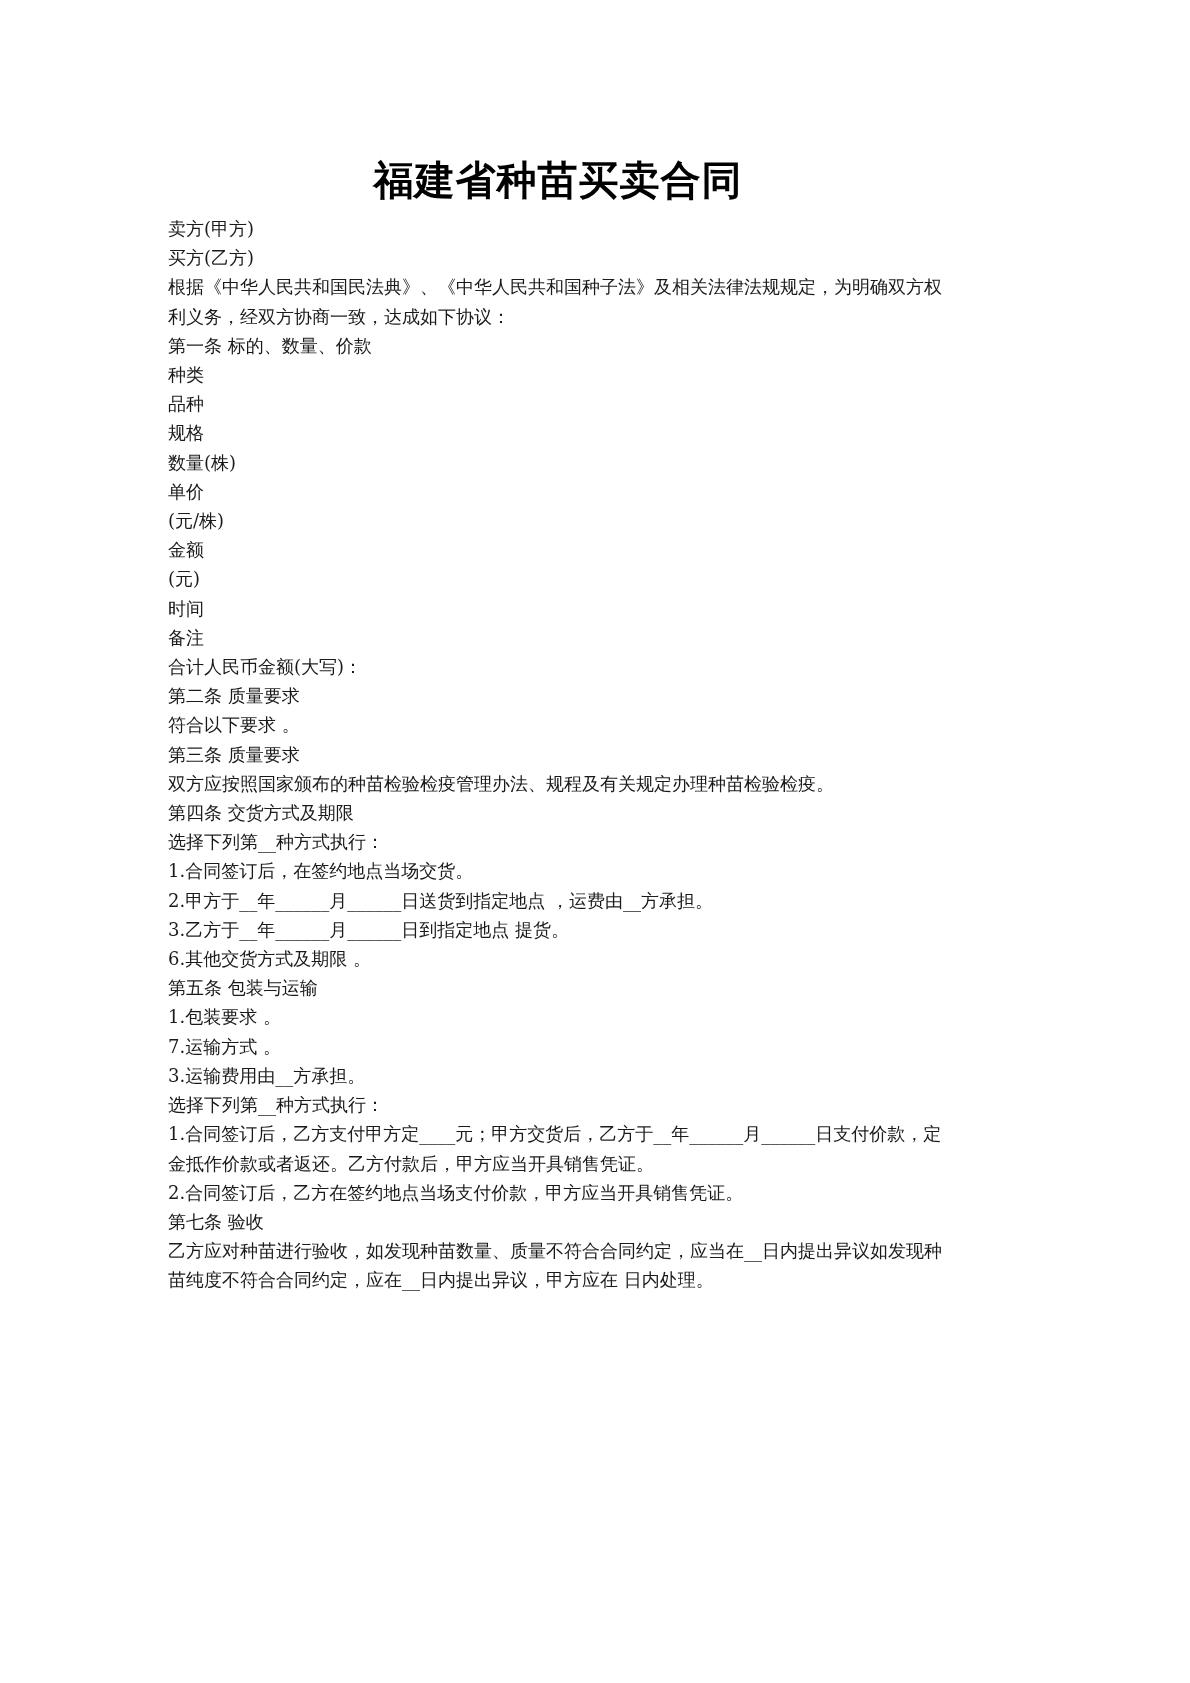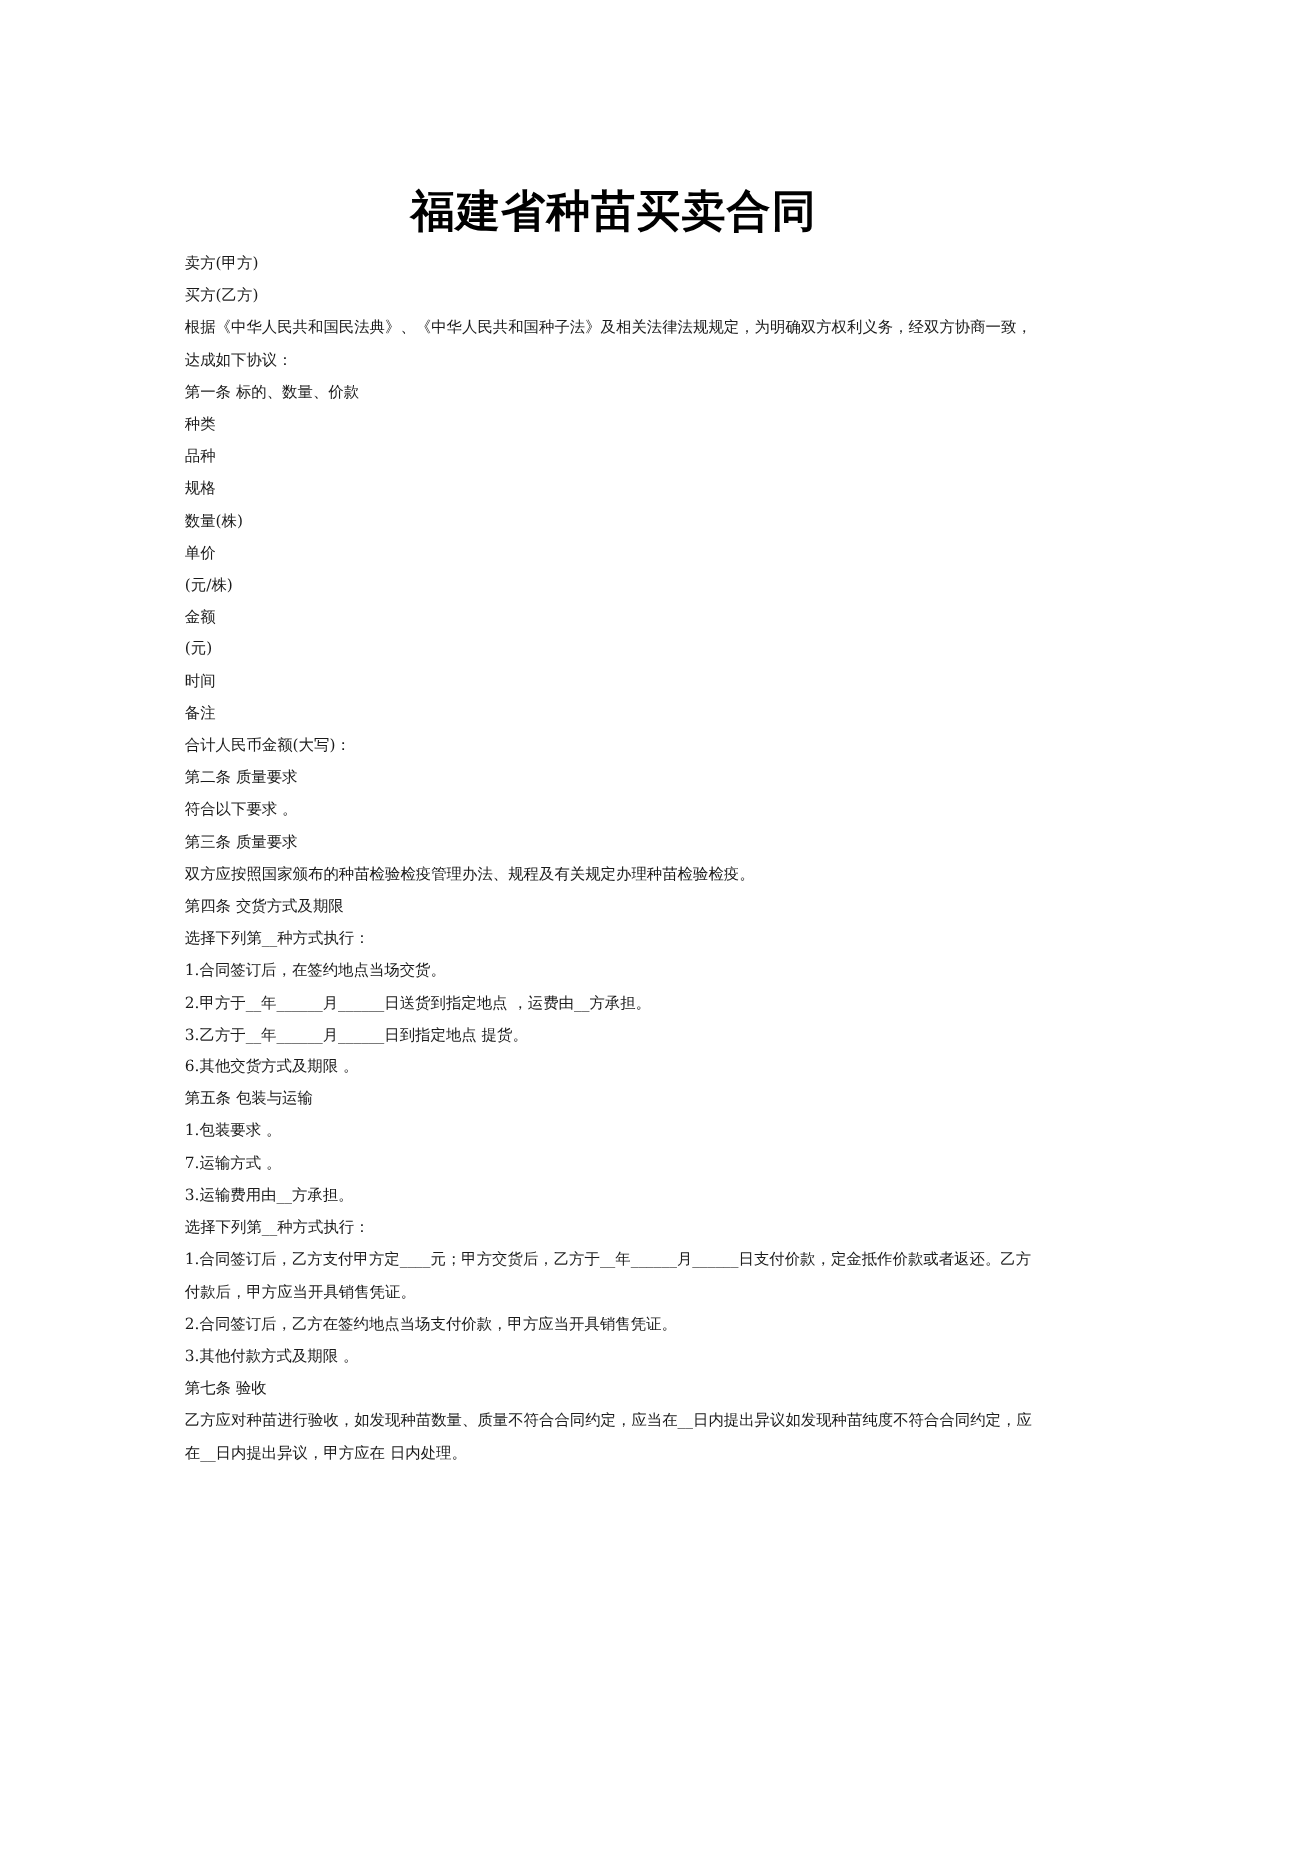--- a/index.html
+++ b/index.html
@@ -13,35 +13,34 @@
     position: relative;
     overflow: hidden;
     font-family: "DejaVu Serif", "Liberation Serif", serif;
     color: #1a1a1a;
   }
   .page {
     position: absolute;
     left: 168px;
     top: 154px;
     width: 780px;
-    margin-top: 12px;
   }
   .title {
     text-align: center;
     font-size: 40px;
     font-weight: bold;
     line-height: 52px;
     height: 52px;
     margin: 0 0 8px 0;
     color: #000;
     letter-spacing: 1px;
     font-family: "DejaVu Sans", "Liberation Sans", sans-serif;
   }
   .line {
-    font-size: 14px;
+    font-size: 18px;
     line-height: 29.2px;
     margin: 0;
     white-space: pre-wrap;
     word-break: break-all;
   }
 </style>
 </head>
 <body>
 
 <div class="page">
@@ -72,17 +71,16 @@
     <p class="line">2.甲方于__年______月______日送货到指定地点 ，运费由__方承担。</p>
     <p class="line">3.乙方于__年______月______日到指定地点 提货。</p>
     <p class="line">6.其他交货方式及期限 。</p>
     <p class="line">第五条 包装与运输</p>
     <p class="line">1.包装要求 。</p>
     <p class="line">7.运输方式 。</p>
     <p class="line">3.运输费用由__方承担。</p>
     <p class="line">选择下列第__种方式执行：</p>
     <p class="line">1.合同签订后，乙方支付甲方定____元；甲方交货后，乙方于__年______月______日支付价款，定金抵作价款或者返还。乙方付款后，甲方应当开具销售凭证。</p>
     <p class="line">2.合同签订后，乙方在签约地点当场支付价款，甲方应当开具销售凭证。</p>
-    <p class="line">3.其他付款方式及期限 。</p>
     <p class="line">第七条 验收</p>
     <p class="line">乙方应对种苗进行验收，如发现种苗数量、质量不符合合同约定，应当在__日内提出异议如发现种苗纯度不符合合同约定，应在__日内提出异议，甲方应在 日内处理。</p>
   </div>
 </div>
 
 </body></html>

